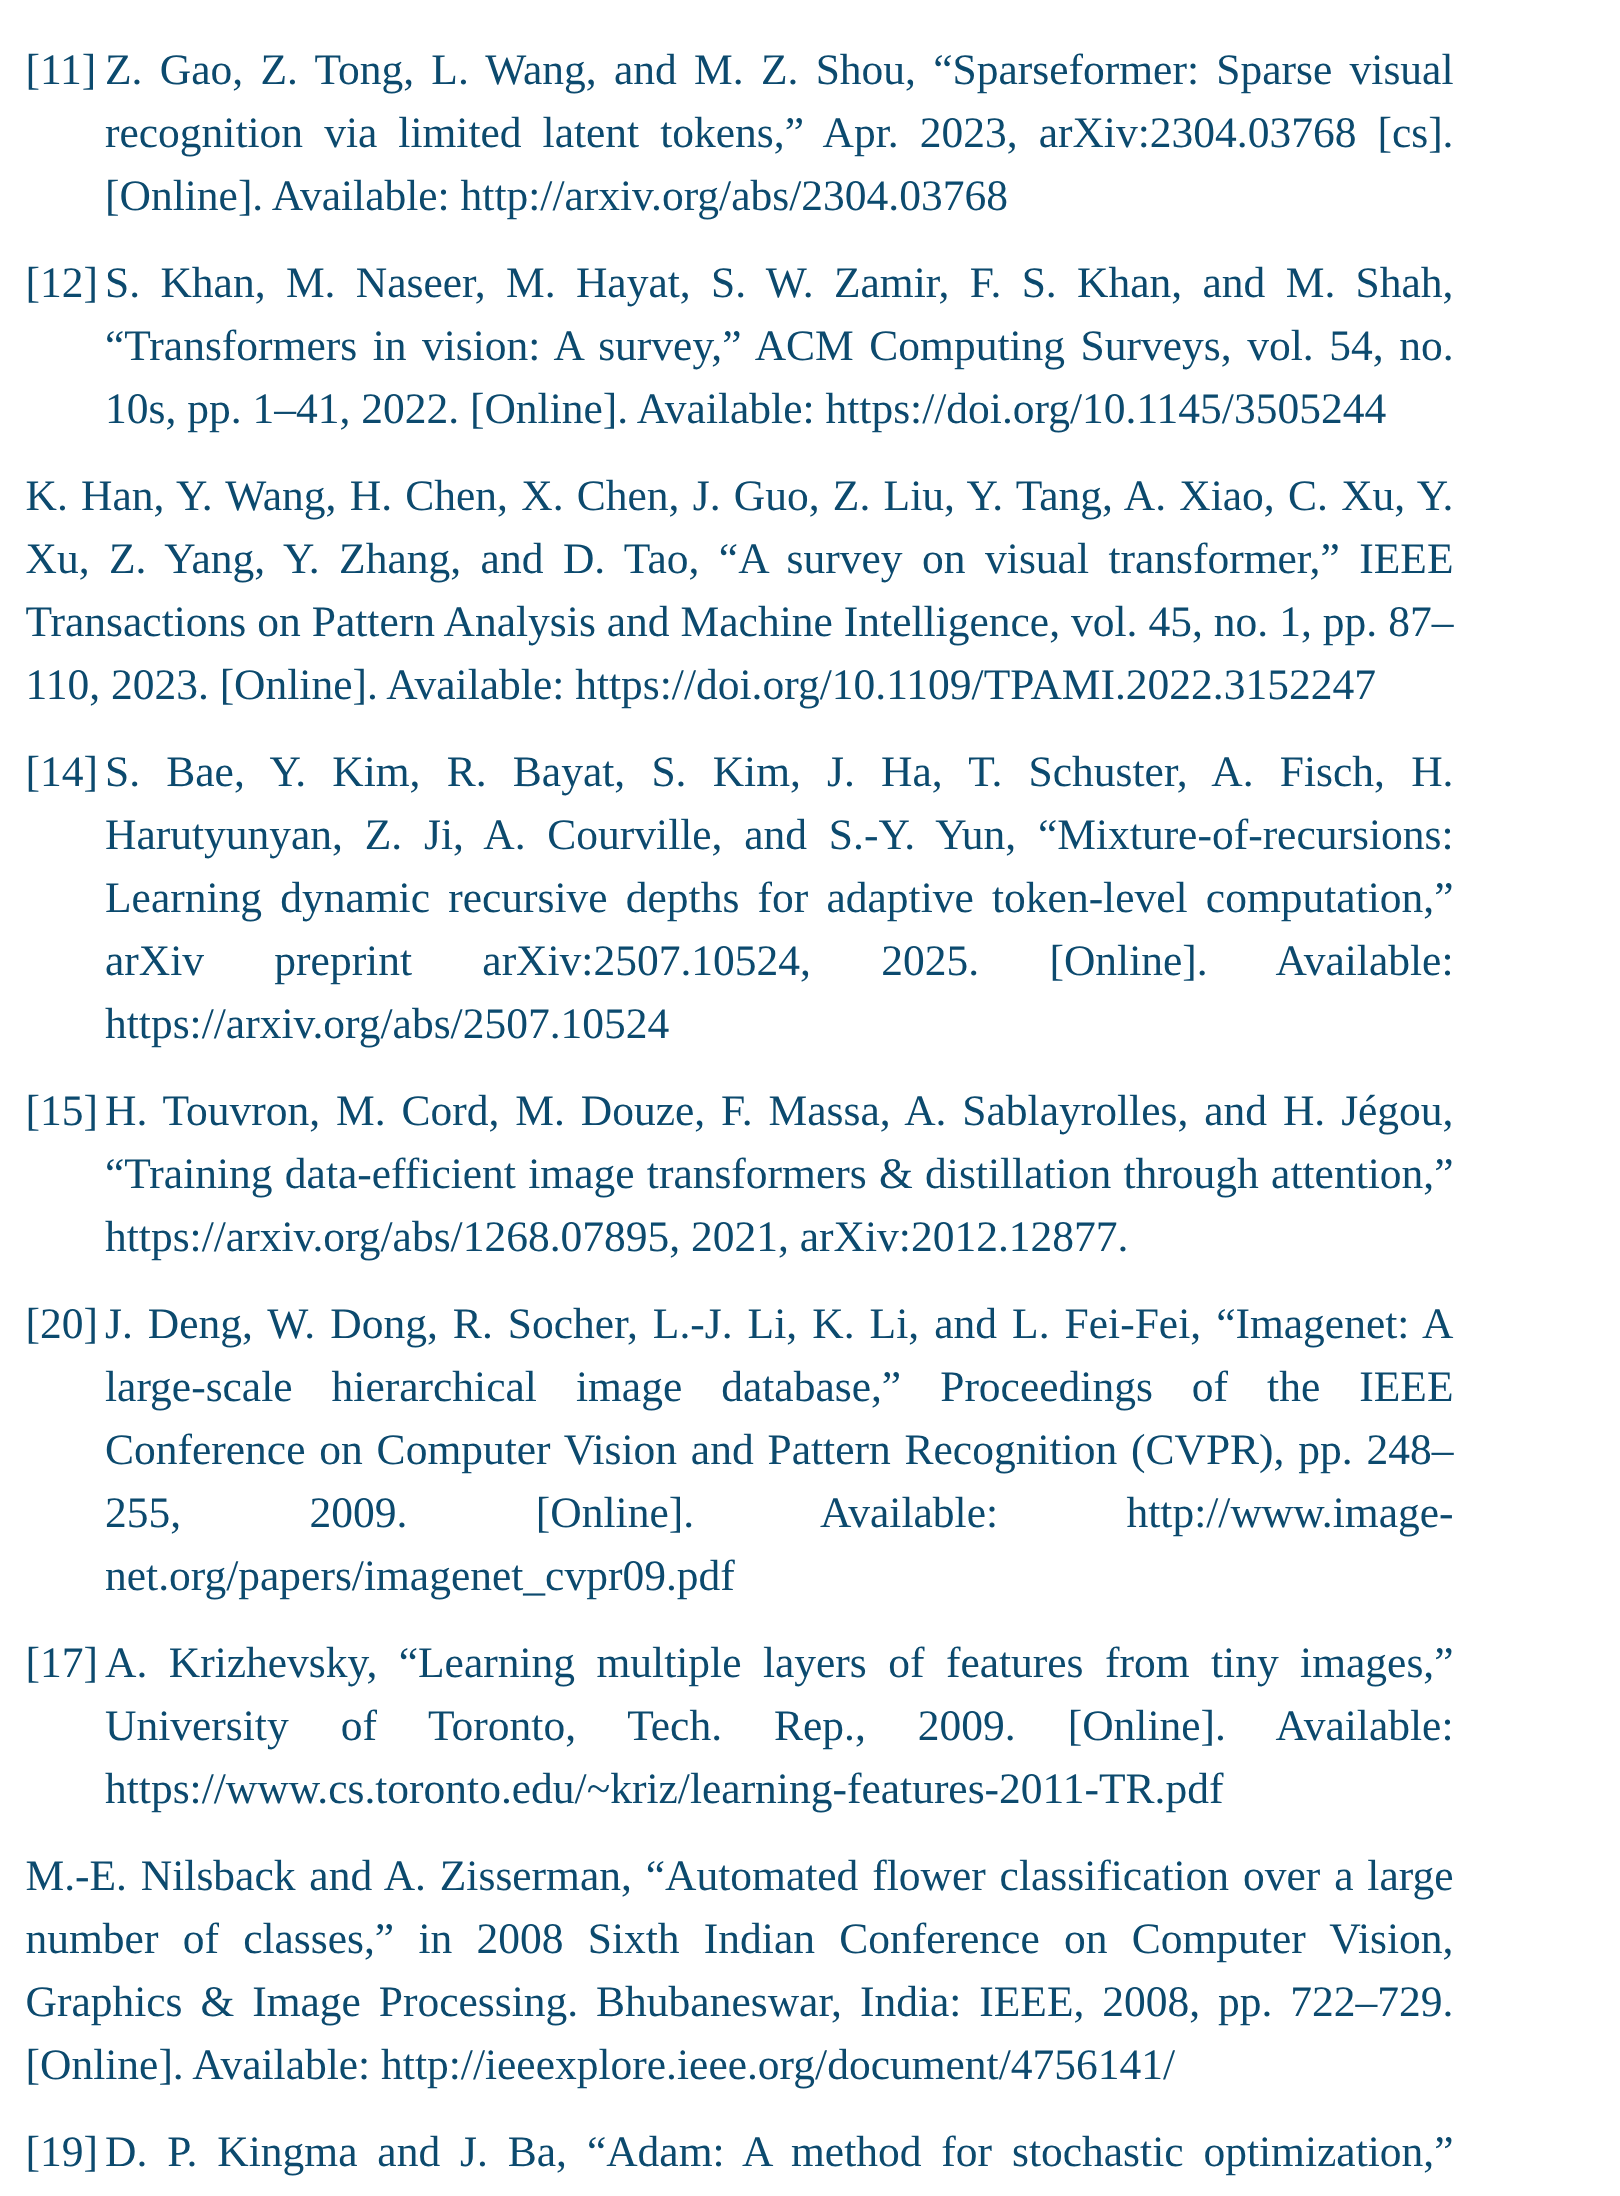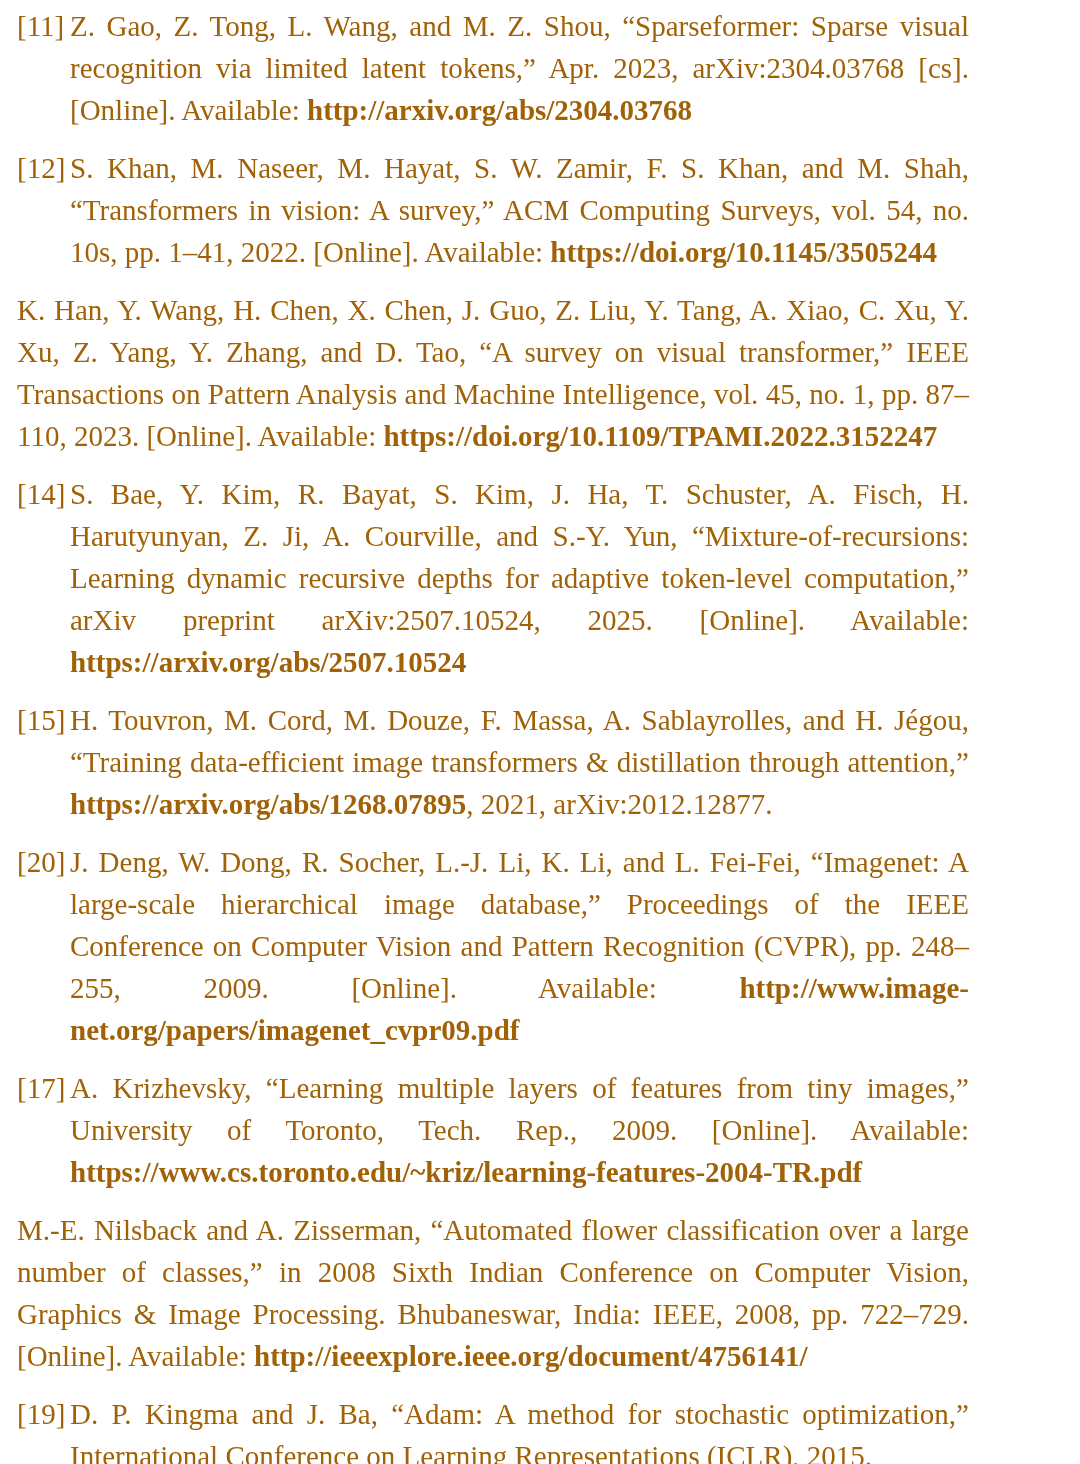--- a/index.html
+++ b/index.html
@@ -5,25 +5,25 @@
   html, body {
     margin: 0;
     padding: 0;
     background: #ffffff;
   }
   .page {
     width: 986px;
     height: 1464px;
     box-sizing: border-box;
     background: #ffffff;
-    color: #a16207;
+    color: #0c4a6e;
     font-family: "Liberation Serif", serif;
     font-size: 29px;
     line-height: 42px;
-    padding: 5px 17px 0 17px;
+    padding: 26px 17px 0 17px;
     overflow: hidden;
   }
   .ref-list {
     list-style: none;
     margin: 0;
     padding: 0;
   }
   .ref {
     display: flex;
     margin: 0 0 16px 0;
@@ -32,21 +32,21 @@
     flex: 0 0 53px;
     white-space: nowrap;
   }
   .ref-body {
     flex: 1 1 auto;
     text-align: justify;
     overflow-wrap: anywhere;
   }
   .seg-roman { font-style: normal; margin-top: 26px; }
   .seg-italic { }
-  .seg-url { font-style: normal; color: inherit; text-decoration: none; font-weight: bold; }
+  .seg-url { font-style: normal; color: inherit; text-decoration: none; }
 </style>
 </head>
 <body>
 
 <div class="page">
   <ol class="ref-list" id="ref-list">
   <li class="ref">
     <span class="ref-label">[11]</span>
     <span class="ref-body"><span class="seg-roman">Z. Gao, Z. Tong, L. Wang, and M. Z. Shou, “Sparseformer: Sparse visual recognition via limited latent tokens,” Apr. 2023, arXiv:2304.03768 [cs]. [Online]. Available: </span><span class="seg-url">http://arxiv.org/abs/2304.03768</span></span>
   </li>
@@ -70,21 +70,21 @@
     <span class="ref-body"><span class="seg-roman">H. Touvron, M. Cord, M. Douze, F. Massa, A. Sablayrolles, and H. Jégou, “Training data-efficient image transformers &amp; distillation through attention,” </span><span class="seg-url">https://arxiv.org/abs/1268.07895</span><span class="seg-roman">, 2021, arXiv:2012.12877.</span></span>
   </li>
 
   <li class="ref">
     <span class="ref-label">[20]</span>
     <span class="ref-body"><span class="seg-roman">J. Deng, W. Dong, R. Socher, L.-J. Li, K. Li, and L. Fei-Fei, “Imagenet: A large-scale hierarchical image database,” </span><span class="seg-italic">Proceedings of the IEEE Conference on Computer Vision and Pattern Recognition (CVPR)</span><span class="seg-roman">, pp. 248–255, 2009. [Online]. Available: </span><span class="seg-url">http://www.image-net.org/papers/imagenet_cvpr09.pdf</span></span>
   </li>
 
   <li class="ref">
     <span class="ref-label">[17]</span>
-    <span class="ref-body"><span class="seg-roman">A. Krizhevsky, “Learning multiple layers of features from tiny images,” University of Toronto, Tech. Rep., 2009. [Online]. Available: </span><span class="seg-url">https://www.cs.toronto.edu/~kriz/learning-features-2004-TR.pdf</span></span>
+    <span class="ref-body"><span class="seg-roman">A. Krizhevsky, “Learning multiple layers of features from tiny images,” University of Toronto, Tech. Rep., 2009. [Online]. Available: </span><span class="seg-url">https://www.cs.toronto.edu/~kriz/learning-features-2011-TR.pdf</span></span>
   </li>
 
   <li class="ref">
     <span class="ref-body"><span class="seg-roman">M.-E. Nilsback and A. Zisserman, “Automated flower classification over a large number of classes,” in </span><span class="seg-italic">2008 Sixth Indian Conference on Computer Vision, Graphics &amp; Image Processing.</span><span class="seg-roman"> Bhubaneswar, India: IEEE, 2008, pp. 722–729. [Online]. Available: </span><span class="seg-url">http://ieeexplore.ieee.org/document/4756141/</span></span>
   </li>
 
   <li class="ref">
     <span class="ref-label">[19]</span>
     <span class="ref-body"><span class="seg-roman">D. P. Kingma and J. Ba, “Adam: A method for stochastic optimization,” </span><span class="seg-italic">International Conference on Learning Representations (ICLR)</span><span class="seg-roman">, 2015.</span></span>
   </li>

